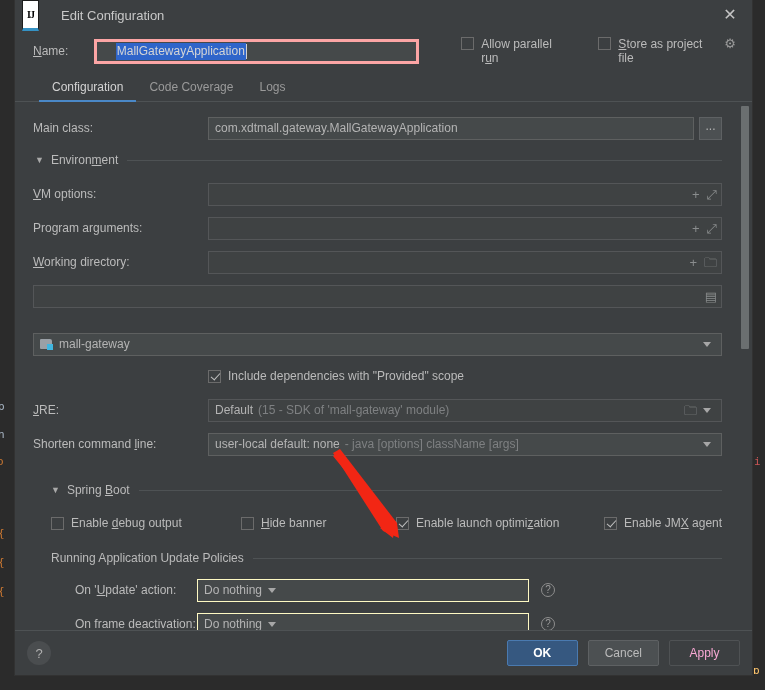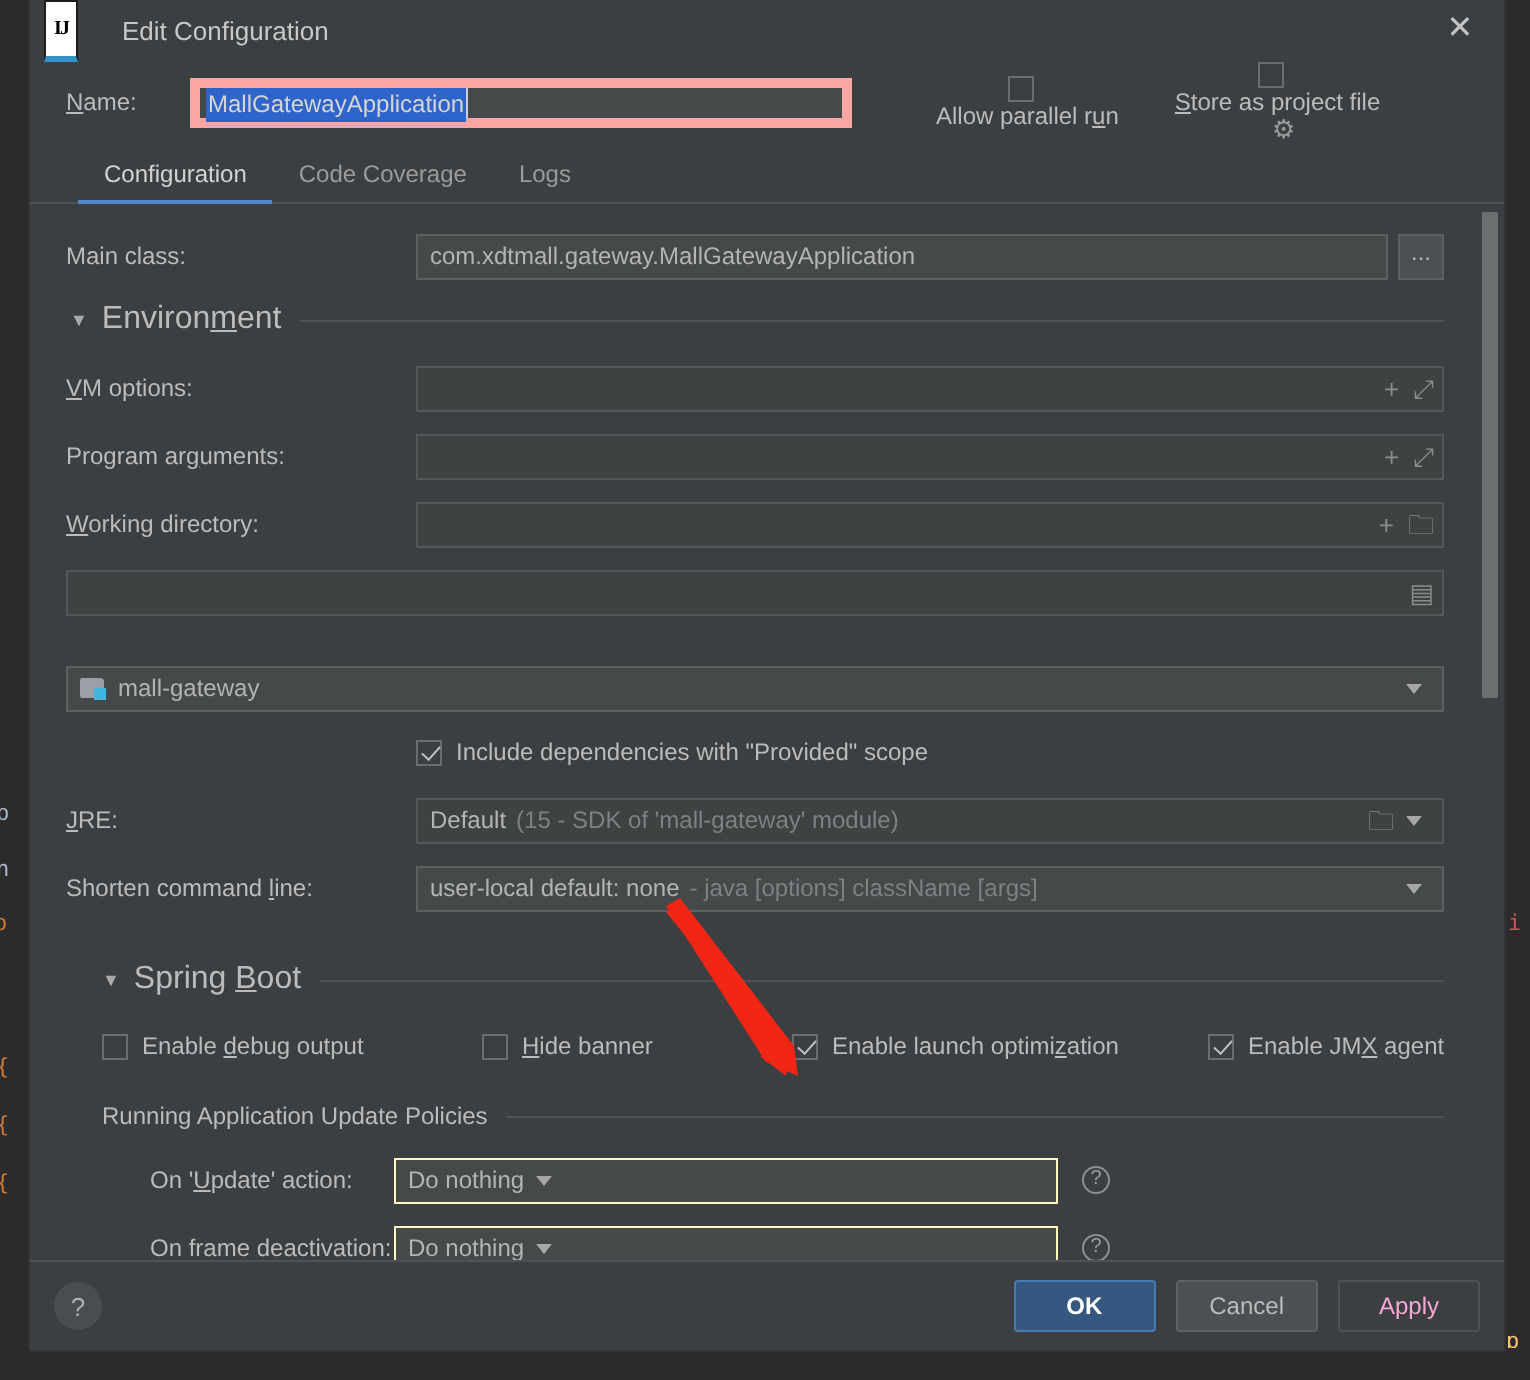--- a/index.html
+++ b/index.html
@@ -116,44 +116,42 @@
     font-size: 12px;
   }
   .ul { text-decoration: underline; }
 
   #name-label { width: 62px; }
 
   #name-input {
     width: 331px;
     height: 25px;
     background: #45494a;
-    border: 5px solid #fca5a5;
-    display: flex;
-    align-items: flex-start;
-    padding: 0 3px;
+    border: 3px solid #fca5a5;
+    display: flex;
+    align-items: center;
+    padding: 0 19px;
     position: relative;
   }
   #name-value {
     background: #2f65ca;
     color: #d5d5d5;
     font-size: 12px;
     padding: 1px 1px 2px 1px;
     line-height: 14px;
   }
   #name-caret {
     width: 1px;
     height: 15px;
     background: #d0d0d0;
   }
 
   .top-cb-wrap {
     display: flex;
-    align-items: center;
     margin-left: 42px;
-    flex-direction: column;
   }
   .top-cb-wrap.second { margin-left: 28px; }
 
   
   .cb {
     width: 13px; height: 13px;
     border: 1px solid #6b6b6b;
     background: #3c3f41;
     margin-right: 7px;
     flex: 0 0 13px;
@@ -284,21 +282,21 @@
     padding: 0 30px 0 20px;
     height: 20px;
     margin-bottom: 12px;
   }
   .group .tri {
     color: #a9a9a9;
     font-size: 9px;
     margin-right: 7px;
     cursor: pointer;
   }
-  .group .gname { color: #bbbbbb; font-size: 16px; white-space: nowrap; }
+  .group .gname { color: #bbbbbb; font-size: 12px; white-space: nowrap; }
   .group .gline {
     flex: 1 1 auto;
     height: 1px;
     background: #4e5254;
     margin-left: 9px;
   }
 
   
   .combo {
     flex: 1 1 auto;

